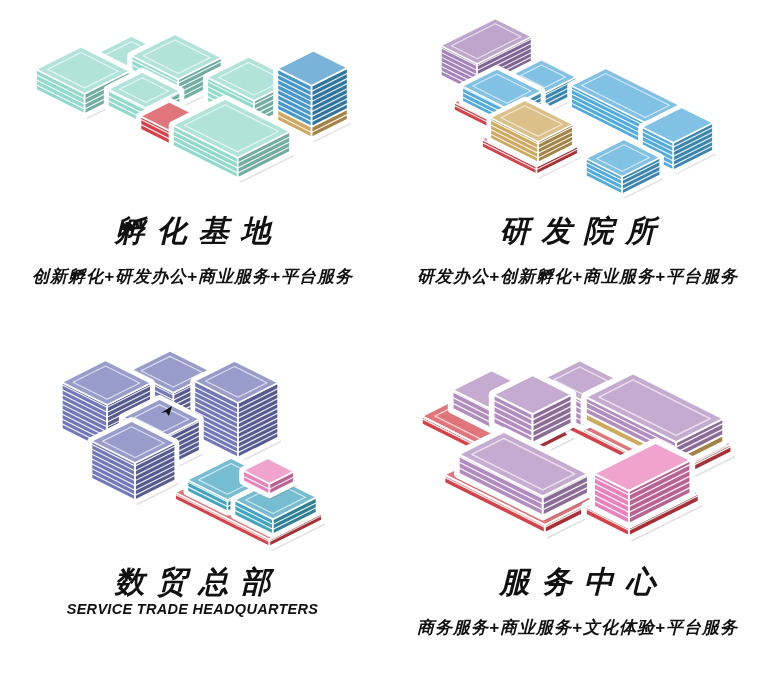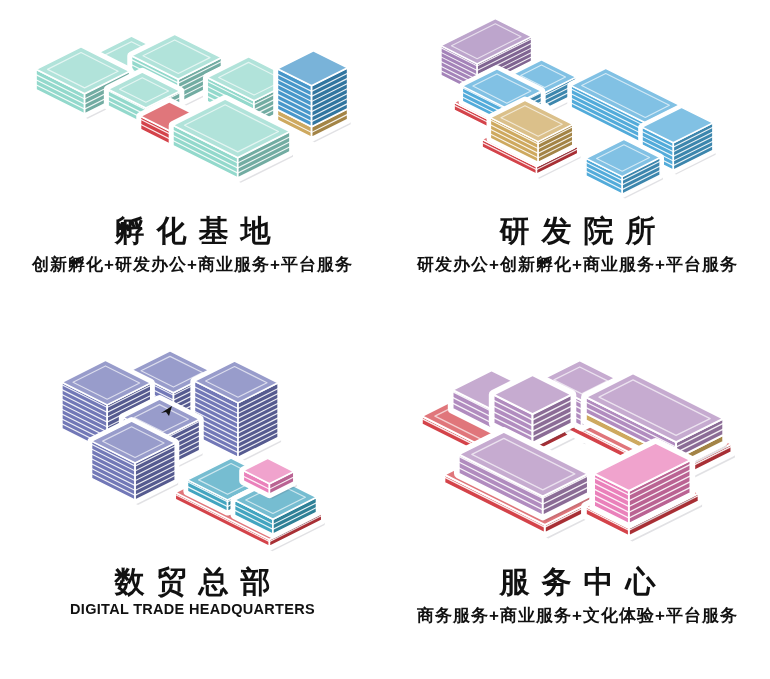--- a/index.html
+++ b/index.html
@@ -6,20 +6,21 @@
   html,body { background:#ffffff; }
   body {
     width:770px; height:679px; overflow:hidden; position:relative;
     font-family:"Liberation Sans", sans-serif; color:#111111;
   }
   .page {
     width:674px; height:679px; position:relative;
     display:grid;
     grid-template-columns:385px 385px;
     grid-template-rows:330px 349px;
+    font-style:italic;
   }
   .quadrant {
     display:flex; flex-direction:column; align-items:center;
     padding-top:6px; overflow:hidden;
   }
   .ill { width:340px; position:relative; }
   .row-top .ill { height:205px; }
   .row-bottom .ill { height:226px; margin-top:2px; }
   .ill svg { display:block; }
   .title-cn {
@@ -27,21 +28,21 @@
     line-height:36px; margin-top:2px; white-space:nowrap;
     font-family:"Liberation Sans", sans-serif;
   }
   .row-bottom .title-cn { margin-top:0; }
   .title-en {
     font-size:14.5px; font-weight:700; letter-spacing:0.3px;
     line-height:18px; white-space:nowrap;
   }
   .functions {
     font-size:17px; font-weight:600; letter-spacing:1px;
-    line-height:22px; margin-top:5px; white-space:nowrap;
+    line-height:22px; margin-top:17px; white-space:nowrap;
   }
   .cursor-artifact {
     position:absolute; left:160px; top:404px; width:14px; height:14px;
     pointer-events:none;
   }
 </style>
 </head>
 <body>
 
 <div class="page">
@@ -330,21 +331,21 @@
             <polygon points="65.5,67.0 86.5,56.5 109.0,67.8 109.0,76.8 88.0,87.3 65.5,76.0" fill="rgba(70,70,90,0.16)"></polygon>
             <polygon points="63.0,63.0 84.0,52.5 106.5,63.8 106.5,72.8 85.5,83.3 63.0,72.0" fill="#ffffff" stroke="#ffffff" stroke-width="7" stroke-linejoin="round"></polygon>
             <polygon points="63.0,63.0 85.5,74.3 85.5,83.3 63.0,72.0" fill="rgb(234,129,187)" stroke="#ffffff" stroke-width="1.4" stroke-linejoin="round"></polygon>
             <polygon points="85.5,74.3 106.5,63.8 106.5,72.8 85.5,83.3" fill="rgb(186,99,147)" stroke="#ffffff" stroke-width="1.4" stroke-linejoin="round"></polygon>
             <polyline points="63.0,67.8 85.5,79.0 106.5,68.5" fill="none" stroke="#ffffff" stroke-width="1" opacity="0.9"></polyline>
             <polygon points="84.0,52.5 106.5,63.8 85.5,74.3 63.0,63.0" fill="rgb(240,163,205)" stroke="#ffffff" stroke-width="1.4" stroke-linejoin="round"></polygon>
           </g>
         </svg>
     </div>
     <h2 class="title-cn">数贸总部</h2>
-    <div class="title-en">DIGITAL TRADE HEADQUARTERS</div>
+    <div class="title-en">SERVICE TRADE HEADQUARTERS</div>
   </section>
 
   <section class="quadrant row-bottom">
     <div class="ill">
       <svg id="cluster-3" width="340" height="226" viewBox="0 0 340 226">
           <g transform="translate(138.9 36.1) scale(1.367)">
             <polygon points="-8.0,27.3 25.0,10.8 61.0,28.7 61.0,34.8 28.0,51.3 -8.0,33.3" fill="rgba(70,70,90,0.16)"></polygon>
             <polygon points="-10.5,23.3 22.5,6.8 58.5,24.7 58.5,30.7 25.5,47.3 -10.5,29.3" fill="#ffffff" stroke="#ffffff" stroke-width="7" stroke-linejoin="round"></polygon>
             <polygon points="-10.5,23.3 25.5,41.3 25.5,47.3 -10.5,29.3" fill="rgb(212,67,74)" stroke="#ffffff" stroke-width="1.4" stroke-linejoin="round"></polygon>
             <polygon points="25.5,41.3 58.5,24.7 58.5,30.7 25.5,47.3" fill="rgb(168,47,53)" stroke="#ffffff" stroke-width="1.4" stroke-linejoin="round"></polygon>

